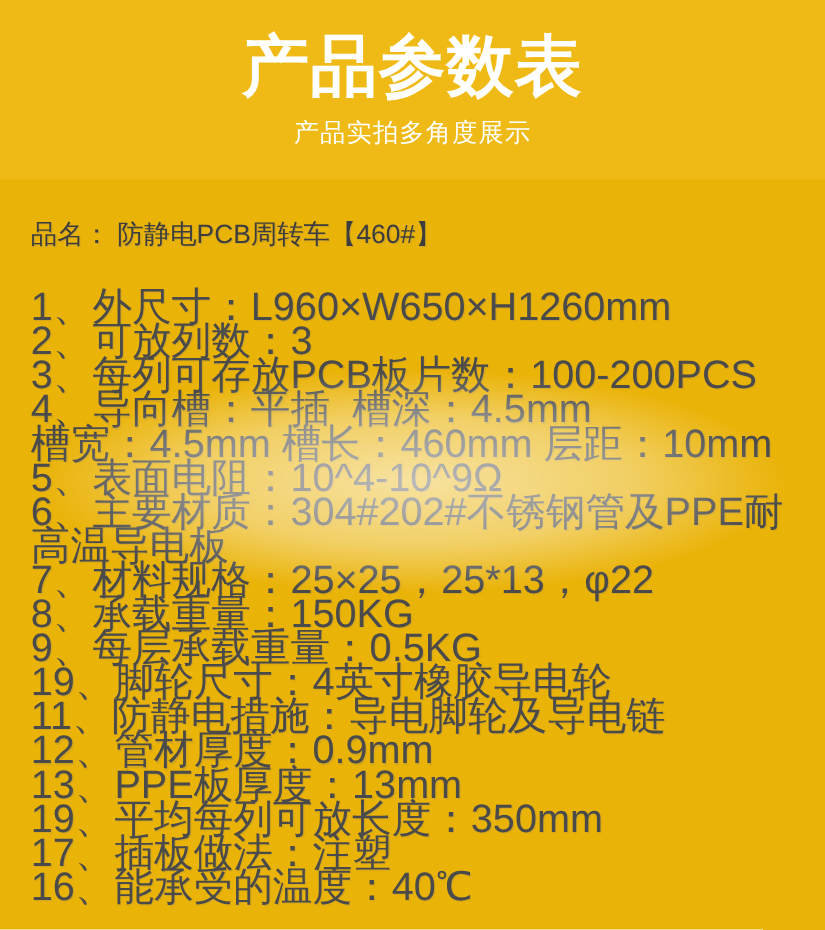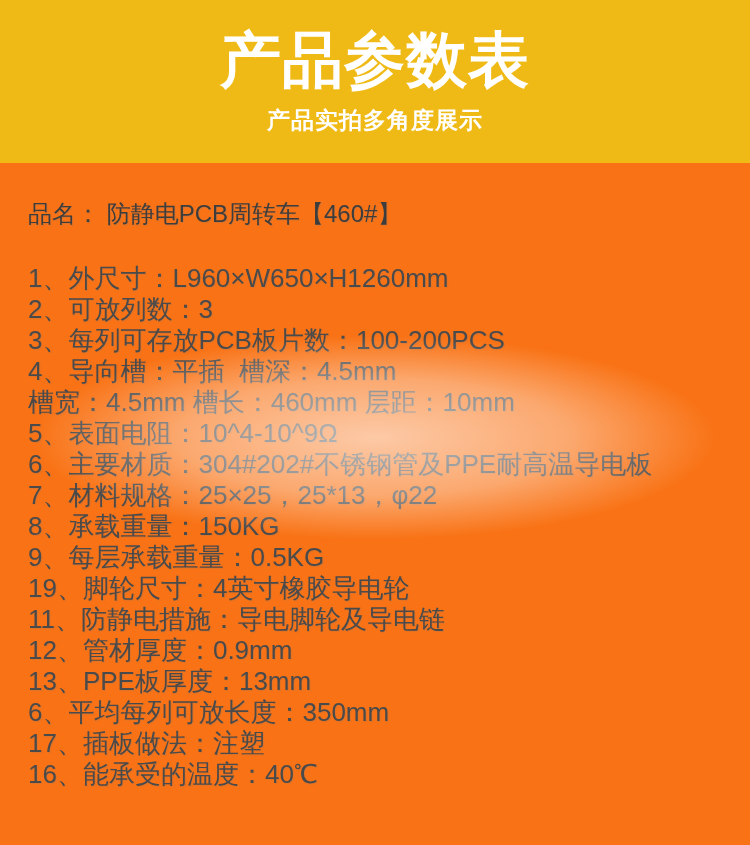--- a/index.html
+++ b/index.html
@@ -3,21 +3,21 @@
 <meta charset="utf-8">
 <style>
   * { margin: 0; padding: 0; box-sizing: border-box; }
   html, body { background: #ffffff; }
   body { font-family: "Liberation Sans", sans-serif; }
 
   .page {
     position: relative;
     width: 750px;
     height: 845px;
-    background: #f97316;
+    background: #eab308;
     overflow: hidden;
   }
 
   
   .banner {
     width: 750px;
     height: 163px;
     background: #F0BA16;
     color: #ffffff;
     text-align: center;
@@ -25,41 +25,41 @@
   .banner-title {
     padding-top: 28px;
     font-size: 61px;
     line-height: 1.05;
     font-weight: 900;
     letter-spacing: 1px;
   }
   .banner-subtitle {
     margin-top: 13px;
     font-size: 23px;
-    font-weight: 700;
+    font-weight: 400;
     letter-spacing: 1px;
   }
 
   
   .body {
     position: relative;
     padding: 34px 26px 0 28px;
     color: #474747;
   }
   .product-name {
     font-size: 24px;
     line-height: 33px;
     font-weight: 400;
     white-space: pre-wrap;
     color: #3d3d3d;
     margin-bottom: 33px;
     text-shadow: 1px 1px 1px rgba(120,120,120,0.25);
   }
   .spec-line {
-    font-size: 26px;
+    font-size: 36px;
     line-height: 31px;
     font-weight: 400;
     white-space: pre-wrap;
     color: #4a4a4a;
     text-shadow: 1px 1px 1px rgba(120,120,120,0.22);
   }
 
   
   .watermark-fade {
     position: absolute;
@@ -95,21 +95,21 @@
       <div class="spec-line">槽宽：4.5mm 槽长：460mm 层距：10mm</div>
       <div class="spec-line">5、表面电阻：10^4-10^9Ω</div>
       <div class="spec-line">6、主要材质：304#202#不锈钢管及PPE耐高温导电板</div>
       <div class="spec-line">7、材料规格：25×25，25*13，φ22</div>
       <div class="spec-line">8、承载重量：150KG</div>
       <div class="spec-line">9、每层承载重量：0.5KG</div>
       <div class="spec-line">19、脚轮尺寸：4英寸橡胶导电轮</div>
       <div class="spec-line">11、防静电措施：导电脚轮及导电链</div>
       <div class="spec-line">12、管材厚度：0.9mm</div>
       <div class="spec-line">13、PPE板厚度：13mm</div>
-      <div class="spec-line">6、平均每列可放长度：350mm</div>
+      <div class="spec-line">19、平均每列可放长度：350mm</div>
       <div class="spec-line">17、插板做法：注塑</div>
       <div class="spec-line">16、能承受的温度：40℃</div>
     </div>
   </main>
 
   <div class="watermark-fade"></div>
 
 </div>
 
 </body></html>

